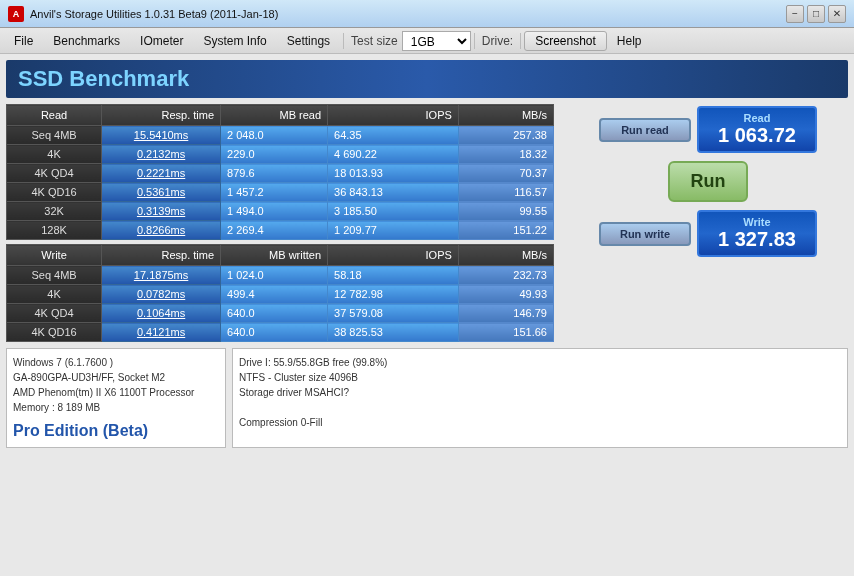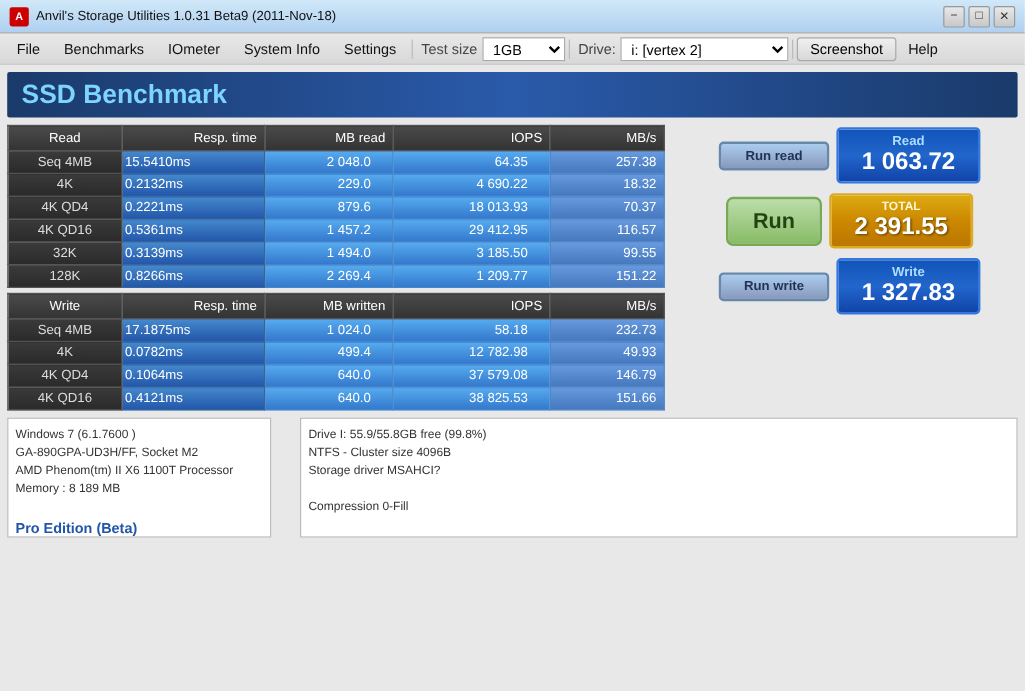--- a/index.html
+++ b/index.html
@@ -140,29 +140,29 @@
       color: #ddd;
       padding: 3px 6px;
       text-align: center;
       font-size: 11px;
       border: 1px solid #555;
     }
     .cell-blue {
       background: linear-gradient(to bottom, #4488cc, #2255aa);
       color: white;
       padding: 3px 2px;
-      text-align: left;
+      text-align: center;
       font-size: 11px;
       border: 1px solid #336699;
+      text-decoration: underline;
     }
     .cell-blue-light {
       background: linear-gradient(to bottom, #55aaee, #3377cc);
       color: white;
-      padding: 3px 18px;
-      text-align: right;
+      padding: 3px 6px;
       font-size: 11px;
       border: 1px solid #4488cc;
     }
     .cell-blue-mid {
       background: linear-gradient(to bottom, #6699dd, #4477bb);
       color: white;
       padding: 3px 6px;
       text-align: right;
       font-size: 11px;
       border: 1px solid #5588cc;
@@ -242,38 +242,38 @@
       background: linear-gradient(to bottom, #1155bb, #2266cc, #1144aa);
       border: 2px solid #3377dd;
       border-radius: 4px;
       padding: 4px 8px;
       min-width: 120px;
       text-align: center;
     }
     
     .bottom-area {
       display: flex;
-      gap: 24px;
+      gap: 6px;
       margin-top: 6px;
       height: 100px;
     }
     .sys-info {
       flex: 0 0 220px;
       background: white;
       border: 1px solid #bbb;
       padding: 6px;
       font-size: 10px;
       color: #333;
       line-height: 1.5;
     }
     .sys-info .pro-edition {
       color: #2255aa;
       font-weight: bold;
-      font-size: 12px;
-      margin-top: 16px;
+      font-size: 16px;
+      margin-top: 4px;
     }
     .drives-notes {
       flex: 0 0 220px;
       background: white;
       border: 1px solid #bbb;
       padding: 6px;
       font-size: 11px;
     }
     .drives-notes-text {
       color: #1166cc;
@@ -310,21 +310,21 @@
       align-items: center;
       justify-content: center;
       gap: 6px;
     }
   </style>
 </head>
 <body>
 
 <div class="title-bar">
   <div class="title-bar-icon">A</div>
-  <span class="title-bar-text">Anvil's Storage Utilities 1.0.31 Beta9 (2011-Nov-18)</span>
+  <span class="title-bar-text">Anvil's Storage Utilities 1.0.31 Beta9 (2011-Jan-18)</span>
   <div class="title-bar-buttons">
     <div class="tb-btn">−</div>
     <div class="tb-btn">□</div>
     <div class="tb-btn">✕</div>
   </div>
 </div>
 
 <div class="menu-bar">
   <div class="menu-item">File</div>
   <div class="menu-item">Benchmarks</div>
@@ -333,23 +333,20 @@
   <div class="menu-item">Settings</div>
   <div class="menu-separator"></div>
   <span class="menu-label">Test size</span>
   <select class="menu-select">
     <option>1GB</option>
     <option>100MB</option>
     <option>4GB</option>
   </select>
   <div class="menu-separator"></div>
   <span class="menu-label">Drive:</span>
-  <select class="menu-drive-select">
-    <option>i: [vertex 2]</option>
-  </select>
   <div class="menu-separator"></div>
   <button class="menu-screenshot-btn">Screenshot</button>
   <div class="menu-item">Help</div>
 </div>
 
 <div class="main-content">
 
   <div class="ssd-header">
     <span class="ssd-header-text">SSD Benchmark</span>
   </div>
@@ -394,21 +391,21 @@
             <td class="row-label">4K QD4</td>
             <td class="cell-blue">0.2221ms</td>
             <td class="cell-blue-light">879.6</td>
             <td class="cell-blue-light">18 013.93</td>
             <td class="cell-blue-mid">70.37</td>
           </tr>
           <tr>
             <td class="row-label">4K QD16</td>
             <td class="cell-blue">0.5361ms</td>
             <td class="cell-blue-light">1 457.2</td>
-            <td class="cell-blue-light">29 412.95</td>
+            <td class="cell-blue-light">36 843.13</td>
             <td class="cell-blue-mid">116.57</td>
           </tr>
           <tr>
             <td class="row-label">32K</td>
             <td class="cell-blue">0.3139ms</td>
             <td class="cell-blue-light">1 494.0</td>
             <td class="cell-blue-light">3 185.50</td>
             <td class="cell-blue-mid">99.55</td>
           </tr>
           <tr>
@@ -478,24 +475,20 @@
       <div class="read-section">
         <button class="run-read-btn">Run read</button>
         <div class="score-box-read">
           <div class="score-box-label">Read</div>
           <div class="score-box-value">1 063.72</div>
         </div>
       </div>
 
       <div class="middle-section">
         <button class="run-btn">Run</button>
-        <div class="score-box-total">
-          <div class="score-total-label">TOTAL</div>
-          <div class="score-total-value">2 391.55</div>
-        </div>
       </div>
 
       <div class="write-section">
         <button class="run-write-btn">Run write</button>
         <div class="score-box-write">
           <div class="score-box-label">Write</div>
           <div class="score-box-value">1 327.83</div>
         </div>
       </div>
     </div>

